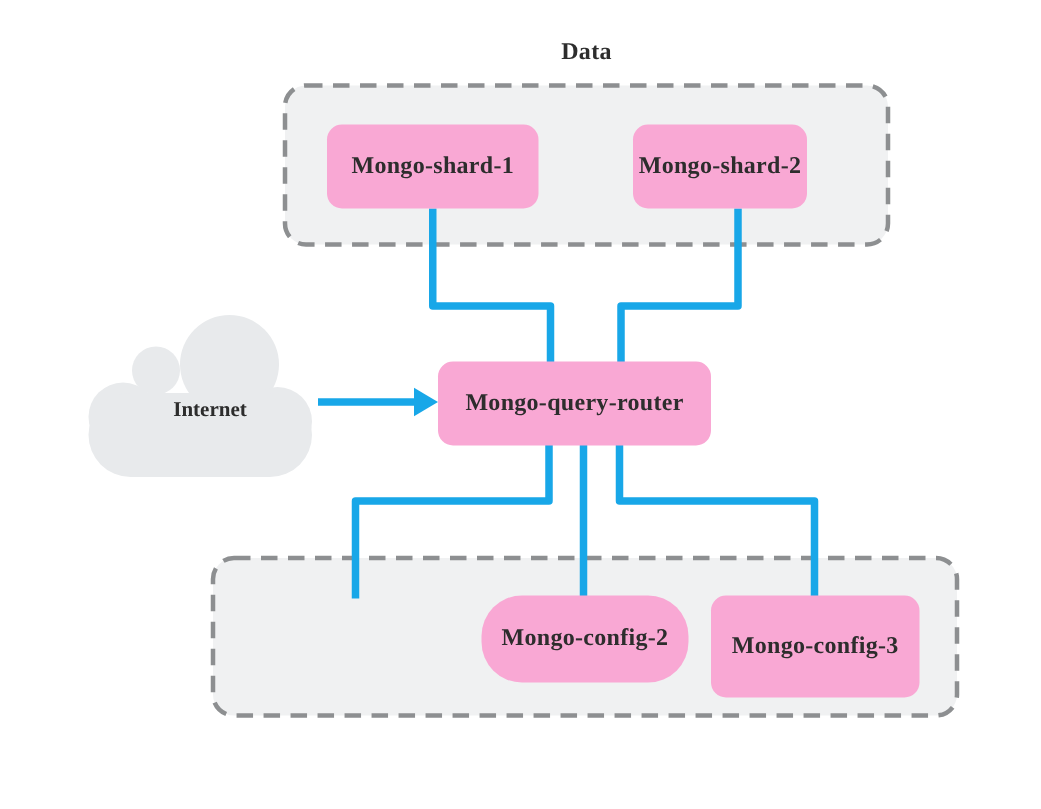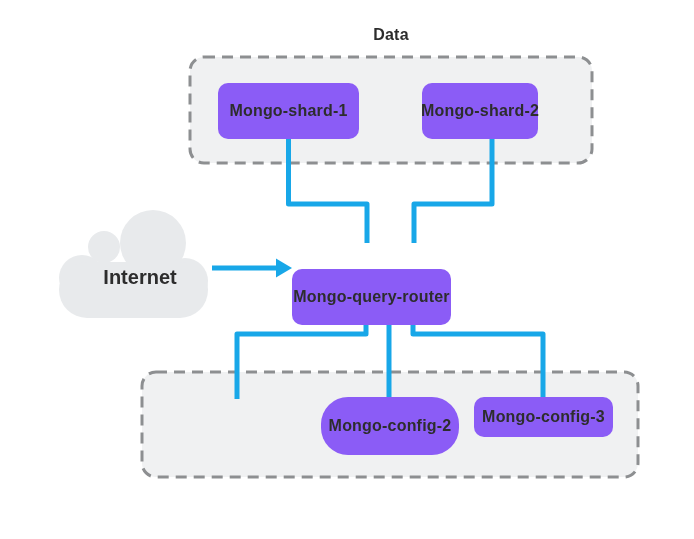--- a/index.html
+++ b/index.html
@@ -1,48 +1,48 @@
 <!DOCTYPE html>
 <html><head>
 <meta charset="utf-8">
 <style>
   html,body{margin:0;padding:0;background:#ffffff;}
   .canvas{
     position:relative;
     width:694px;height:539px;
     background:#ffffff;
-    font-family:Liberation Sans, sans-serif;
+    font-family:Liberation Serif, serif;
     overflow:hidden;
   }
   .layer{position:absolute;left:0;top:0;}
   .group-label{
     position:absolute;
     text-align:center;
     font-size:16px;
     font-weight:bold;
     color:#2d2d2d;
     letter-spacing:.2px;
   }
   .node{
     position:absolute;
-    background:#8b5cf6;
+    background:#f9a8d4;
     border-radius:10px;
     display:flex;
     align-items:center;
     justify-content:center;
     font-size:16px;
     font-weight:bold;
     color:#2d2d2d;
     letter-spacing:.2px;
     white-space:nowrap;
   }
   .cloud-label{
     position:absolute;
     text-align:center;
-    font-size:20px;
+    font-size:14px;
     font-weight:bold;
     color:#2d2d2d;
   }
 </style>
 </head>
 <body>
 
 <div class="canvas">
 
   <svg class="layer" width="694" height="539" viewBox="0 0 694 539">
@@ -75,20 +75,20 @@
 
   <div class="group-label" style="left:190px;top:26px;width:402px;">Data</div>
 
 
   <div class="cloud-label" style="left:70px;top:266px;width:140px;">Internet</div>
 
   <div class="node" style="left:218px;top:83px;width:141px;height:56px;">Mongo-shard-1</div>
 
   <div class="node" style="left:422px;top:83px;width:116px;height:56px;">Mongo-shard-2</div>
 
-  <div class="node" style="left:292px;top:241px;width:159px;height:56px;margin-top:28px;">Mongo-query-router</div>
+  <div class="node" style="left:292px;top:241px;width:182px;height:56px;">Mongo-query-router</div>
 
 
   <div class="node" style="left:321px;top:397px;width:138px;height:58px;border-radius:27px;">Mongo-config-2</div>
 
-  <div class="node" style="left:474px;top:397px;width:139px;height:40px;">Mongo-config-3</div>
+  <div class="node" style="left:474px;top:397px;width:139px;height:68px;">Mongo-config-3</div>
 
 </div>
 
 </body></html>

